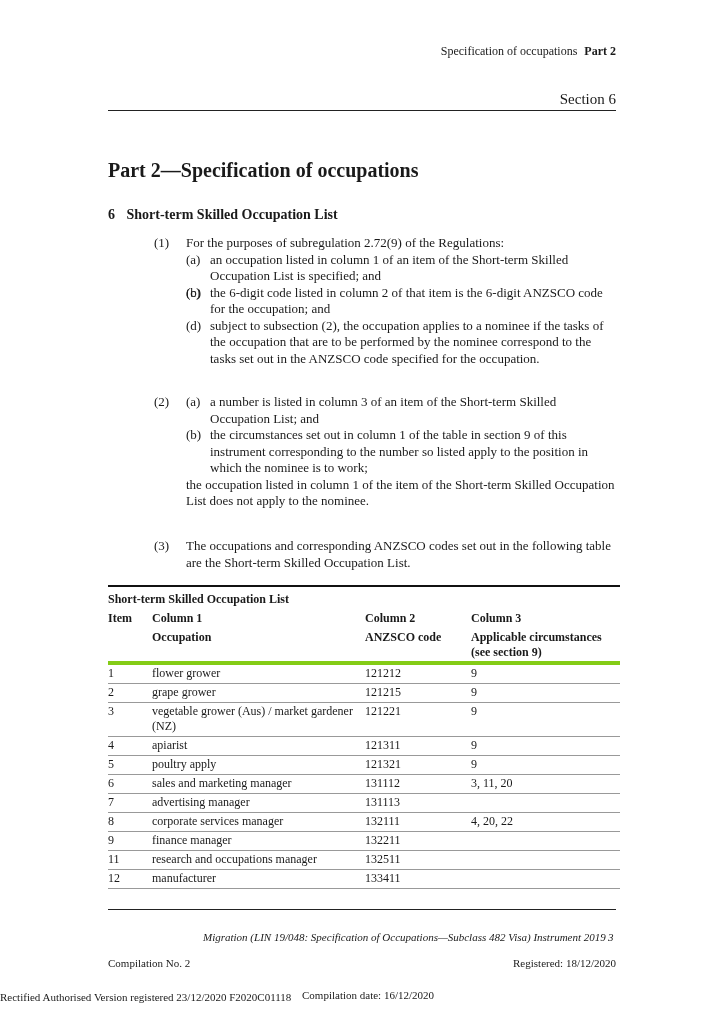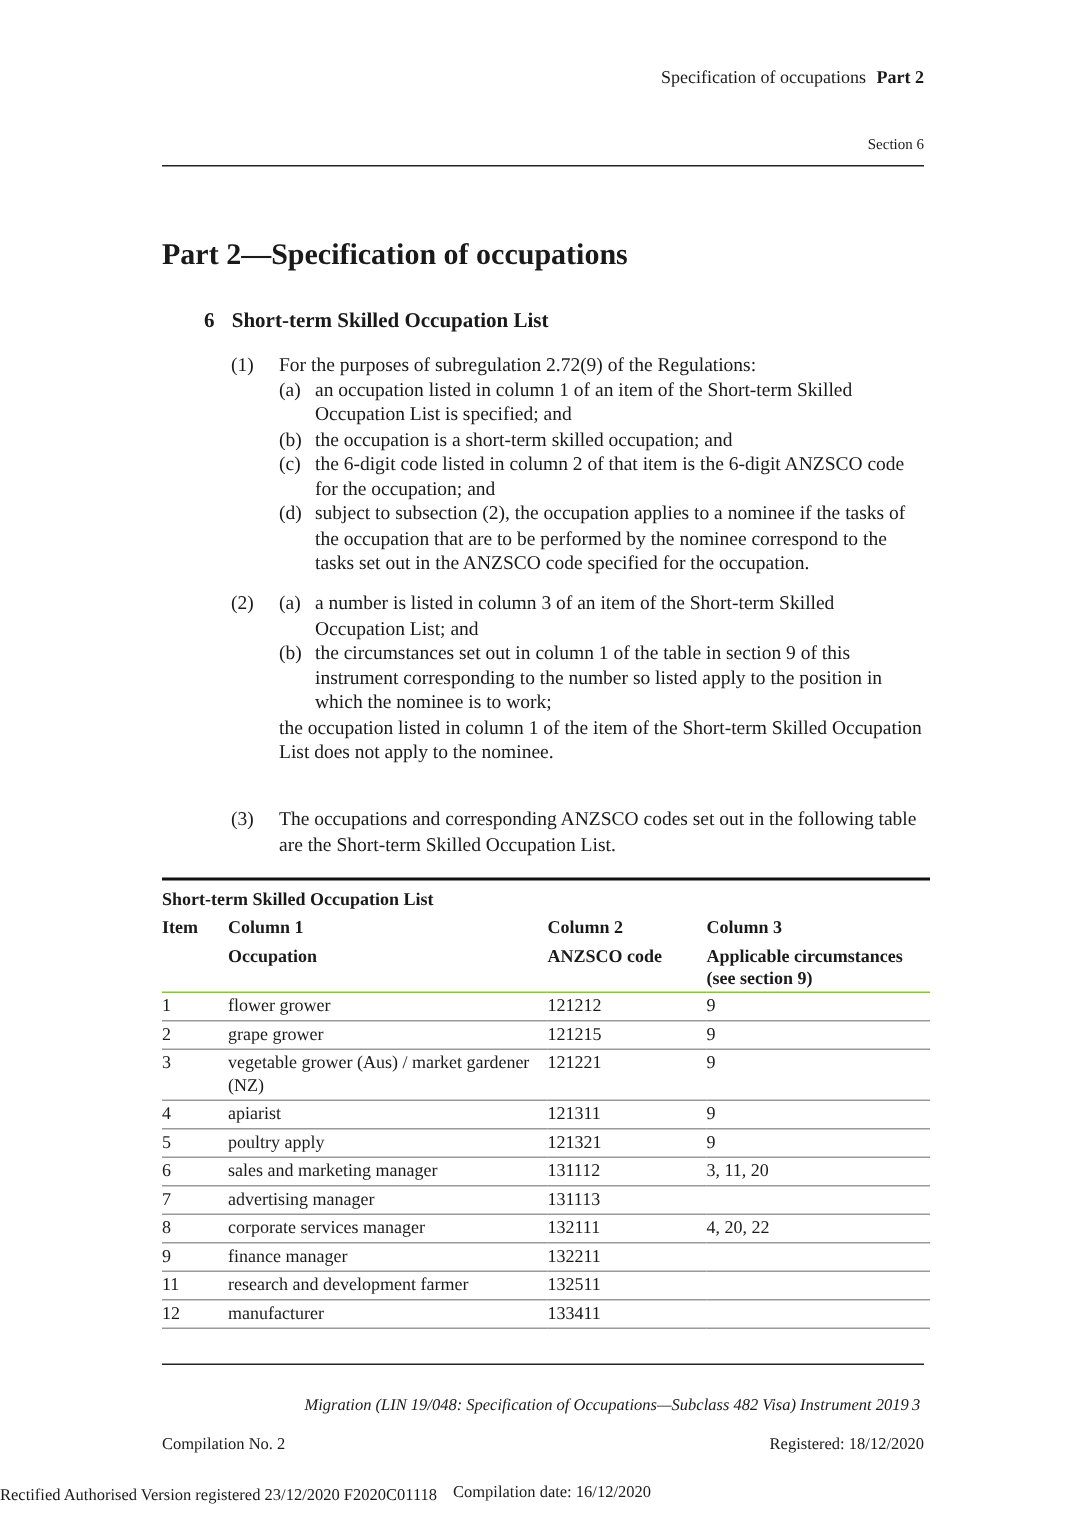--- a/index.html
+++ b/index.html
@@ -4,44 +4,44 @@
 <style>
   html, body { margin: 0; padding: 0; background: #ffffff; }
   body {
     width: 724px; height: 1024px; position: relative; overflow: hidden;
     font-family: "Liberation Serif", "DejaVu Serif", serif;
     color: #1a1a1a; font-size: 13px;
   }
   .abs { position: absolute; }
   .run-head { right: 108px; top: 44px; font-size: 12px; }
   .run-head b { font-weight: bold; margin-left: 4px; }
-  .section-ref { right: 108px; top: 91px; font-size: 10px; margin-left: 48px; }
+  .section-ref { right: 108px; top: 91px; font-size: 15px; margin-left: 48px; }
   .head-rule { left: 108px; width: 508px; top: 110px; border-top: 1px solid #222; }
   .part-title { left: 108px; top: 159px; font-size: 20px; font-weight: bold; }
-  .sec-title { left: 108px; top: 207px; font-size: 14px; font-weight: bold; margin-left: 28px; }
+  .sec-title { left: 108px; top: 207px; font-size: 14px; font-weight: bold; }
   .sec-title .num { margin-right: 8px; }
   .body-text { line-height: 16.5px; font-size: 13px; }
   .para { left: 156px; width: 460px; }
   .para .lbl { position: absolute; left: -2px; }
   .para .txt { padding-left: 30px; display: block; }
   .sub { position: relative; padding-left: 54px; }
   .sub .slbl { position: absolute; left: 30px; }
   .p1 { top: 235px; }
   .p2 { top: 394px; }
   .p3 { top: 538px; }
   table.occ {
     position: absolute; left: 108px; top: 585px; width: 512px;
     border-collapse: collapse; font-size: 12px;
   }
   table.occ caption {
     text-align: left; font-weight: bold; font-size: 12px;
     border-top: 2px solid #111; padding: 5px 0 2px 0;
   }
   table.occ th { text-align: left; font-weight: bold; vertical-align: top; padding: 2px 0; }
-  table.occ thead tr.h2 th { border-bottom: 1px solid #84cc16; padding-bottom: 1px; }
+  table.occ thead tr.h2 th { border-bottom: 4px solid #84cc16; padding-bottom: 1px; }
   table.occ td { padding: 1px 0 2px 0; border-bottom: 1px solid #999; vertical-align: top; line-height: 15px; }
   .c-item { width: 44px; }
   .c-occ { width: 213px; }
   .c-code { width: 106px; }
   .table-end-rule { left: 108px; width: 508px; top: 909px; border-top: 1px solid #222; }
   .foot-title { left: 203px; top: 931px; font-size: 11px; font-style: italic; }
   .foot-page { left: 608px; top: 931px; font-size: 11px; font-style: italic; }
   .foot-left { left: 108px; top: 957px; font-size: 11px; }
   .foot-mid { left: 302px; top: 957px; font-size: 11px; margin-top: 32px; }
   .foot-right { right: 108px; top: 957px; font-size: 11px; }
@@ -65,21 +65,20 @@
 
 <div class="abs para p1 body-text">
   <span class="lbl">(1)</span>
   <span class="txt">For the purposes of subregulation 2.72(9) of the Regulations:</span>
   <div class="sub">
     <span class="slbl">(a)</span>
     <span>an occupation listed in column 1 of an item of the Short-term Skilled Occupation List is specified; and</span>
   </div>
   <div class="sub">
     <span class="slbl">(b)</span>
-    <span>the occupation is a short-term skilled occupation; and</span>
   </div>
   <div class="sub">
     <span class="slbl">(c)</span>
     <span>the 6-digit code listed in column 2 of that item is the 6-digit ANZSCO code for the occupation; and</span>
   </div>
   <div class="sub">
     <span class="slbl">(d)</span>
     <span>subject to subsection (2), the occupation applies to a nominee if the tasks of the occupation that are to be performed by the nominee correspond to the tasks set out in the ANZSCO code specified for the occupation.</span>
   </div>
 </div>
@@ -168,21 +167,21 @@
         <td>4, 20, 22</td>
       </tr>
       <tr>
         <td>9</td>
         <td>finance manager</td>
         <td>132211</td>
         <td></td>
       </tr>
       <tr>
         <td>11</td>
-        <td>research and development farmer</td>
+        <td>research and occupations manager</td>
         <td>132511</td>
         <td></td>
       </tr>
       <tr>
         <td>12</td>
         <td>manufacturer</td>
         <td>133411</td>
         <td></td>
       </tr>
     </tbody>

